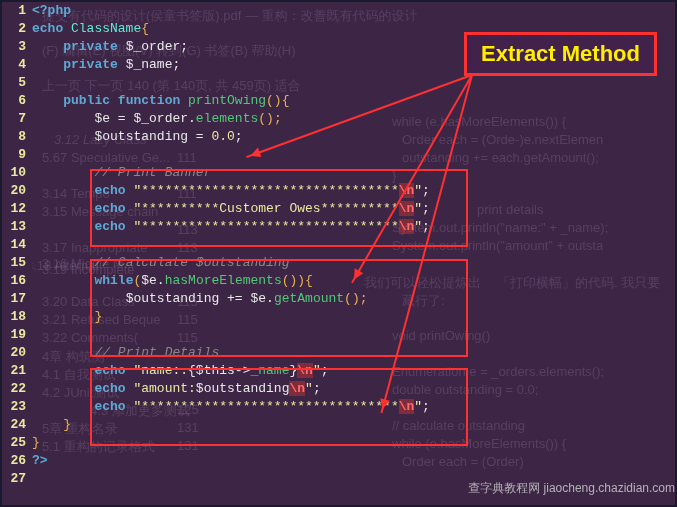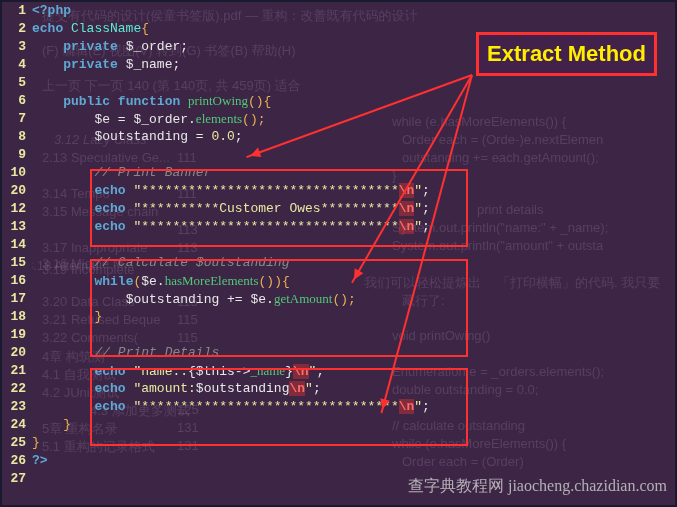--- a/index.html
+++ b/index.html
@@ -44,21 +44,21 @@
 }
 .code-line {
   height: 18px;
   line-height: 18px;
   white-space: pre;
   position: relative;
 }
 .kw { color: #5fa8d3; font-weight: bold; }
 .cls { color: #5eead4; }
 .var { color: #e8e8e8; text-align: right; }
-.func { color: #50c878; font-family: Liberation Serif, serif; }
+.func { color: #50c878; }
 .str { color: #e8e8a0; }
 .esc { color: #ff6b6b; background: rgba(200, 50, 50, 0.5); font-weight: bold; }
 .brace { color: #e8b050; }
 .punct { color: #e8e8e8; }
 .comment { color: #888; font-style: italic; }
 .highlight-box {
   position: absolute;
   border: 2px solid #ff3030;
   pointer-events: none;
 }
@@ -67,21 +67,21 @@
 .box3 { left: 88px; top: 366px; width: 378px; height: 78px; }
 .label-box {
   position: absolute;
   right: 18px;
   top: 30px;
   border: 3px solid #ff3030;
   background: rgba(70, 30, 80, 0.6);
   color: #ffee00;
   font-weight: bold;
   font-size: 22px;
-  padding: 6px 8px;
+  padding: 6px 14px;
   font-family: Arial, sans-serif;
 }
 .arrow {
   position: absolute;
   background: #ff3030;
   height: 2px;
   transform-origin: left center;
 }
 .arrow::after {
   content: '';
@@ -89,25 +89,25 @@
   right: -1px;
   top: -4px;
   border: 5px solid transparent;
   border-left: 10px solid #ff3030;
 }
 .arrow1 { left: 470px; top: 72px; width: 240px; transform: rotate(160deg); }
 .arrow2 { left: 470px; top: 72px; width: 240px; transform: rotate(120deg); }
 .arrow3 { left: 470px; top: 72px; width: 350px; transform: rotate(105deg); }
 .watermark {
   position: absolute;
-  right: 8px;
+  right: 0;
   bottom: 8px;
   color: rgba(220, 220, 220, 0.75);
-  font-size: 16px;
-  font-family: Liberation Serif, serif;
+  font-size: 12px;
+  font-family: Liberation Sans, sans-serif;
 }
 </style>
 </head>
 <body>
 
 <div id="bg-layer">
     <div class="bg-text" style="top: 5px; left: 40px;">提交有代码的设计(侯童书签版).pdf — 重构：改善既有代码的设计</div>
     <div class="bg-text" style="top: 40px; left: 40px;">(F)  编辑(E)  视图(V)  转到(G)  书签(B)  帮助(H)</div>
     <div class="bg-text" style="top: 75px; left: 40px;">上一页    下一页    140    (第 140页, 共 459页)    适合</div>
     <div class="bg-text" style="top: 112px; left: 390px;">while (e.hasMoreElements()) {</div>
@@ -135,21 +135,21 @@
     <div class="bg-text" style="top: 272px; left: 362px;">我们可以轻松提炼出</div>
     <div class="bg-text" style="top: 272px; left: 495px;">「打印横幅」的代码. 我只要</div>
     <div class="bg-text" style="top: 290px; left: 400px;">藏行了:</div>
     <div class="bg-text" style="top: 326px; left: 390px;">void printOwing()</div>
     <div class="bg-text" style="top: 362px; left: 390px;">Enumeration e = _orders.elements();</div>
     <div class="bg-text" style="top: 380px; left: 390px;">double outstanding = 0.0;</div>
     <div class="bg-text" style="top: 416px; left: 390px;">// calculate outstanding</div>
     <div class="bg-text" style="top: 434px; left: 390px;">while (e.hasMoreElements()) {</div>
     <div class="bg-text" style="top: 452px; left: 400px;">Order each = (Order)</div>
     <div class="bg-text" style="top: 130px; left: 52px; font-style: italic;">3.12 Lazy Class</div>
-    <div class="bg-text" style="top: 148px; left: 40px;">2.13 Speculative Ge...</div>
+    <div class="bg-text" style="top: 148px; left: 40px;">5.67 Speculative Ge...</div>
     <div class="bg-text" style="top: 148px; left: 175px;">111</div>
     <div class="bg-text" style="top: 184px; left: 175px;">111</div>
     <div class="bg-text" style="top: 220px; left: 175px;">113</div>
     <div class="bg-text" style="top: 238px; left: 175px;">113</div>
     <div class="bg-text" style="top: 292px; left: 175px;">115</div>
     <div class="bg-text" style="top: 310px; left: 175px;">115</div>
     <div class="bg-text" style="top: 328px; left: 175px;">115</div>
     <div class="bg-text" style="top: 400px; left: 175px;">125</div>
     <div class="bg-text" style="top: 418px; left: 175px;">131</div>
     <div class="bg-text" style="top: 436px; left: 175px;">131</div>

